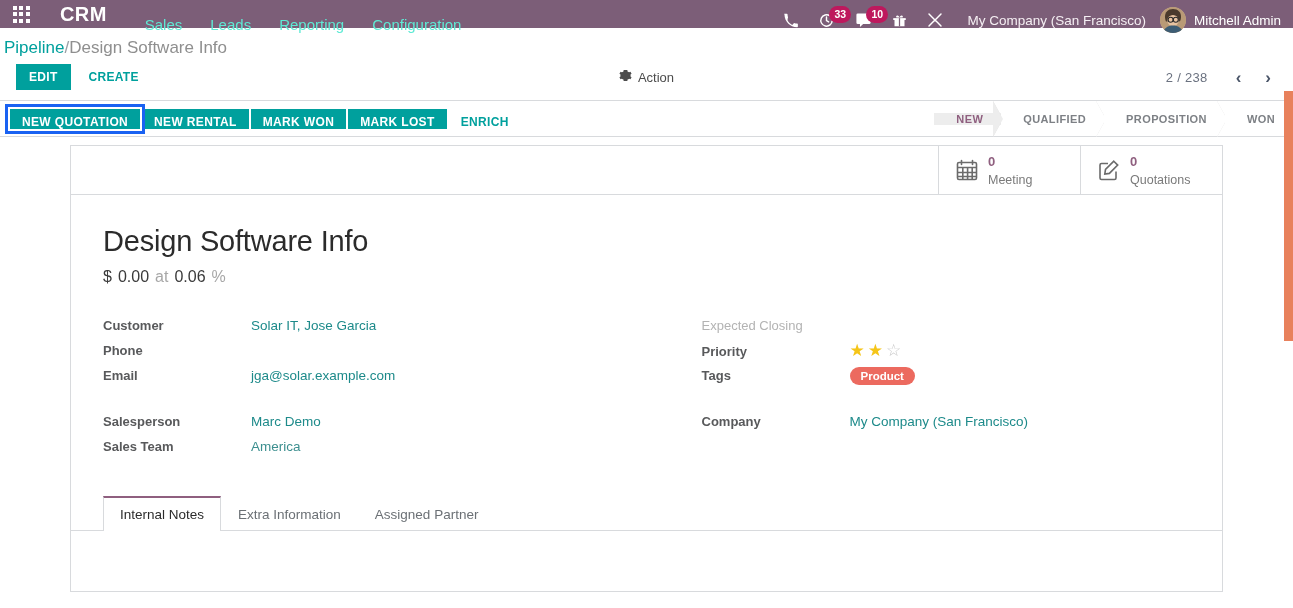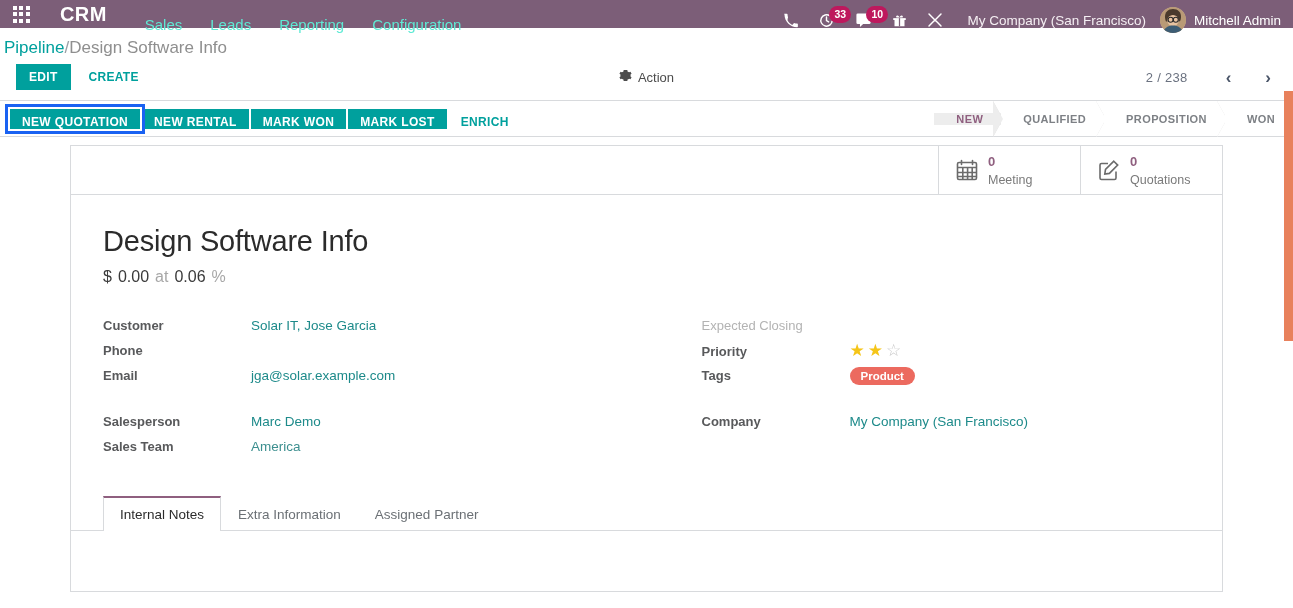--- a/index.html
+++ b/index.html
@@ -149,21 +149,21 @@
     margin: 0 auto;
     width: 120px;
     text-align: center;
     font-size: 13px;
     color: #4c4c4c;
     cursor: pointer;
     display: flex; align-items: flex-end; justify-content: center; gap: 6px;
   }
   .pager {
     margin-left: auto;
-    display: flex; align-items: center; gap: 22px;
+    display: flex; align-items: center; gap: 12px;
     font-size: 13px; color: #6b7280;
   }
   .pager-count { margin-right: 10px; letter-spacing: .3px; }
   .pager-btn {
     cursor: pointer;
     padding: 2px 6px;
     color: #4a5568;
     font-size: 17px;
     line-height: 1;
     font-weight: bold;

